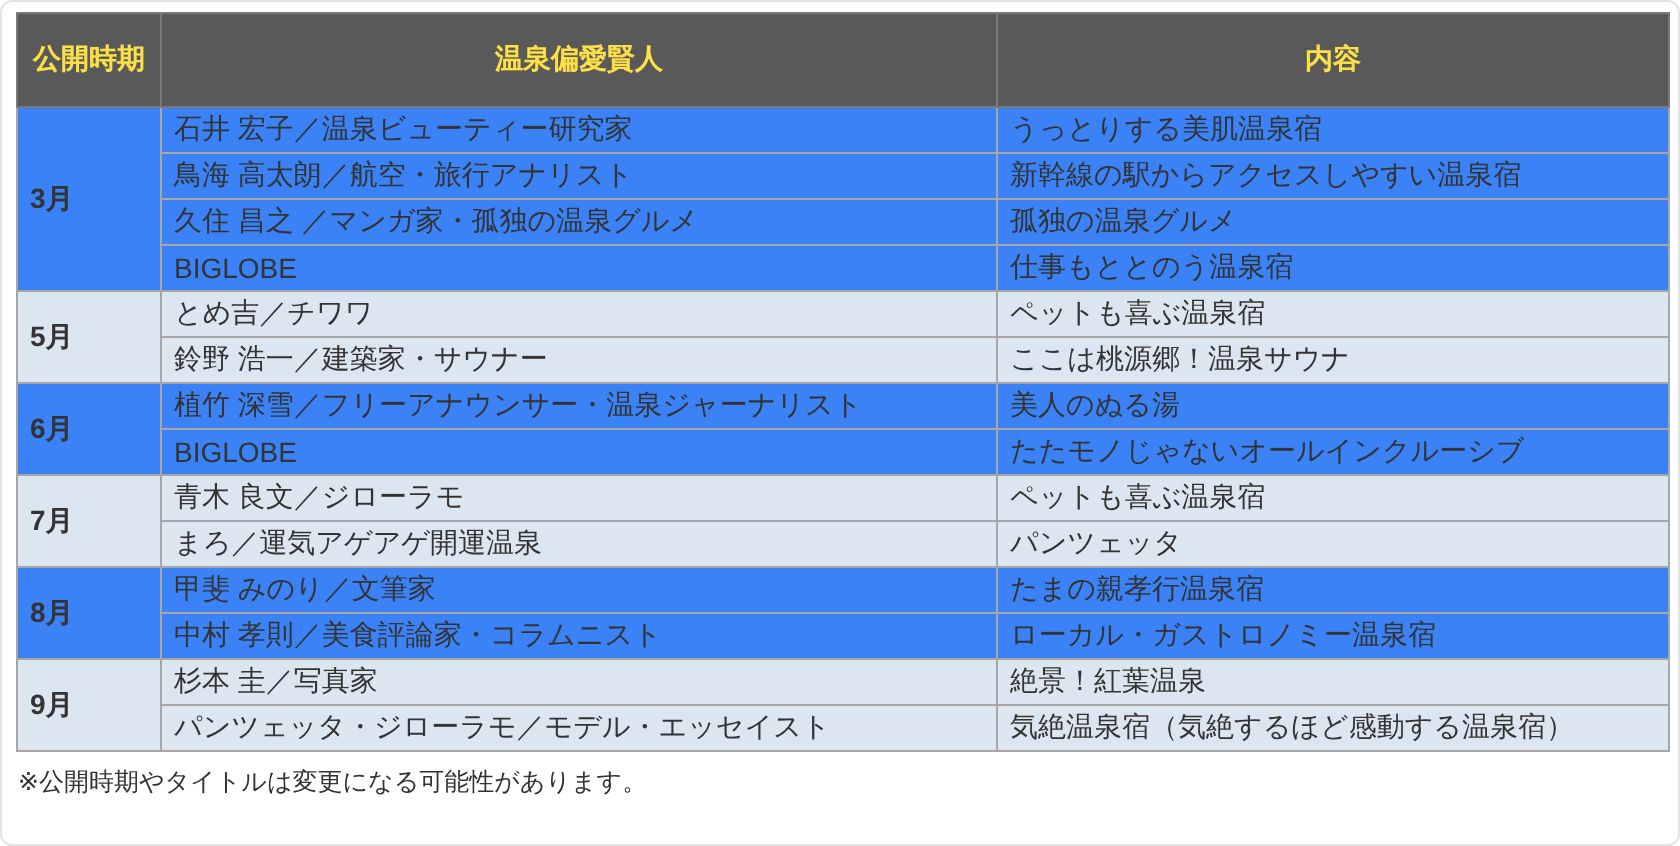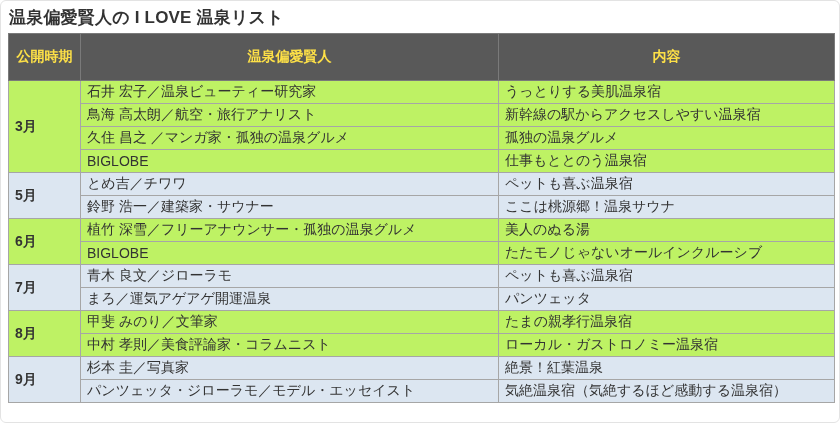--- a/index.html
+++ b/index.html
@@ -45,41 +45,40 @@
     padding: 11px 6px;
     border: 1px solid #7a7a7a;
     font-size: 14px;
   }
   table.onsen-table td {
     border: 1px solid #a6a6a6;
     height: 22px;
     padding: 0 6px;
     white-space: nowrap;
     overflow: hidden;
-    background: #bef264;
+    background: #3b82f6;
     vertical-align: middle;
   }
   tbody.shade td { background: #dce6f1; }
   td.month-cell {
     vertical-align: middle;
     text-align: left;
     font-weight: bold;
   }
   .footnote {
     font-size: 12.5px;
     color: #333333;
     margin: 7px 0 0 1px;
   }
 </style>
 </head>
 <body>
 
 <div class="card">
 
-  <h1 class="page-title">温泉偏愛賢人の I LOVE 温泉リスト</h1>
 
   <table class="onsen-table">
     <colgroup>
       <col class="c-month">
         <col class="c-expert">
         <col class="c-content">
     </colgroup>
     <thead>
       <tr>
         <th>公開時期</th>
@@ -116,21 +115,21 @@
       </tr>
       <tr>
         <td>鈴野 浩一／建築家・サウナー</td>
         <td>ここは桃源郷！温泉サウナ</td>
       </tr>
     </tbody>
 
     <tbody>
       <tr>
         <td class="month-cell" rowspan="2">6月</td>
-        <td>植竹 深雪／フリーアナウンサー・孤独の温泉グルメ</td>
+        <td>植竹 深雪／フリーアナウンサー・温泉ジャーナリスト</td>
         <td>美人のぬる湯</td>
       </tr>
       <tr>
         <td>BIGLOBE</td>
         <td>たたモノじゃないオールインクルーシブ</td>
       </tr>
     </tbody>
 
     <tbody class="shade">
       <tr>
@@ -162,14 +161,15 @@
         <td>杉本 圭／写真家</td>
         <td>絶景！紅葉温泉</td>
       </tr>
       <tr>
         <td>パンツェッタ・ジローラモ／モデル・エッセイスト</td>
         <td>気絶温泉宿（気絶するほど感動する温泉宿）</td>
       </tr>
     </tbody>
   </table>
 
+  <p class="footnote">※公開時期やタイトルは変更になる可能性があります。</p>
 
 </div>
 
 </body></html>

